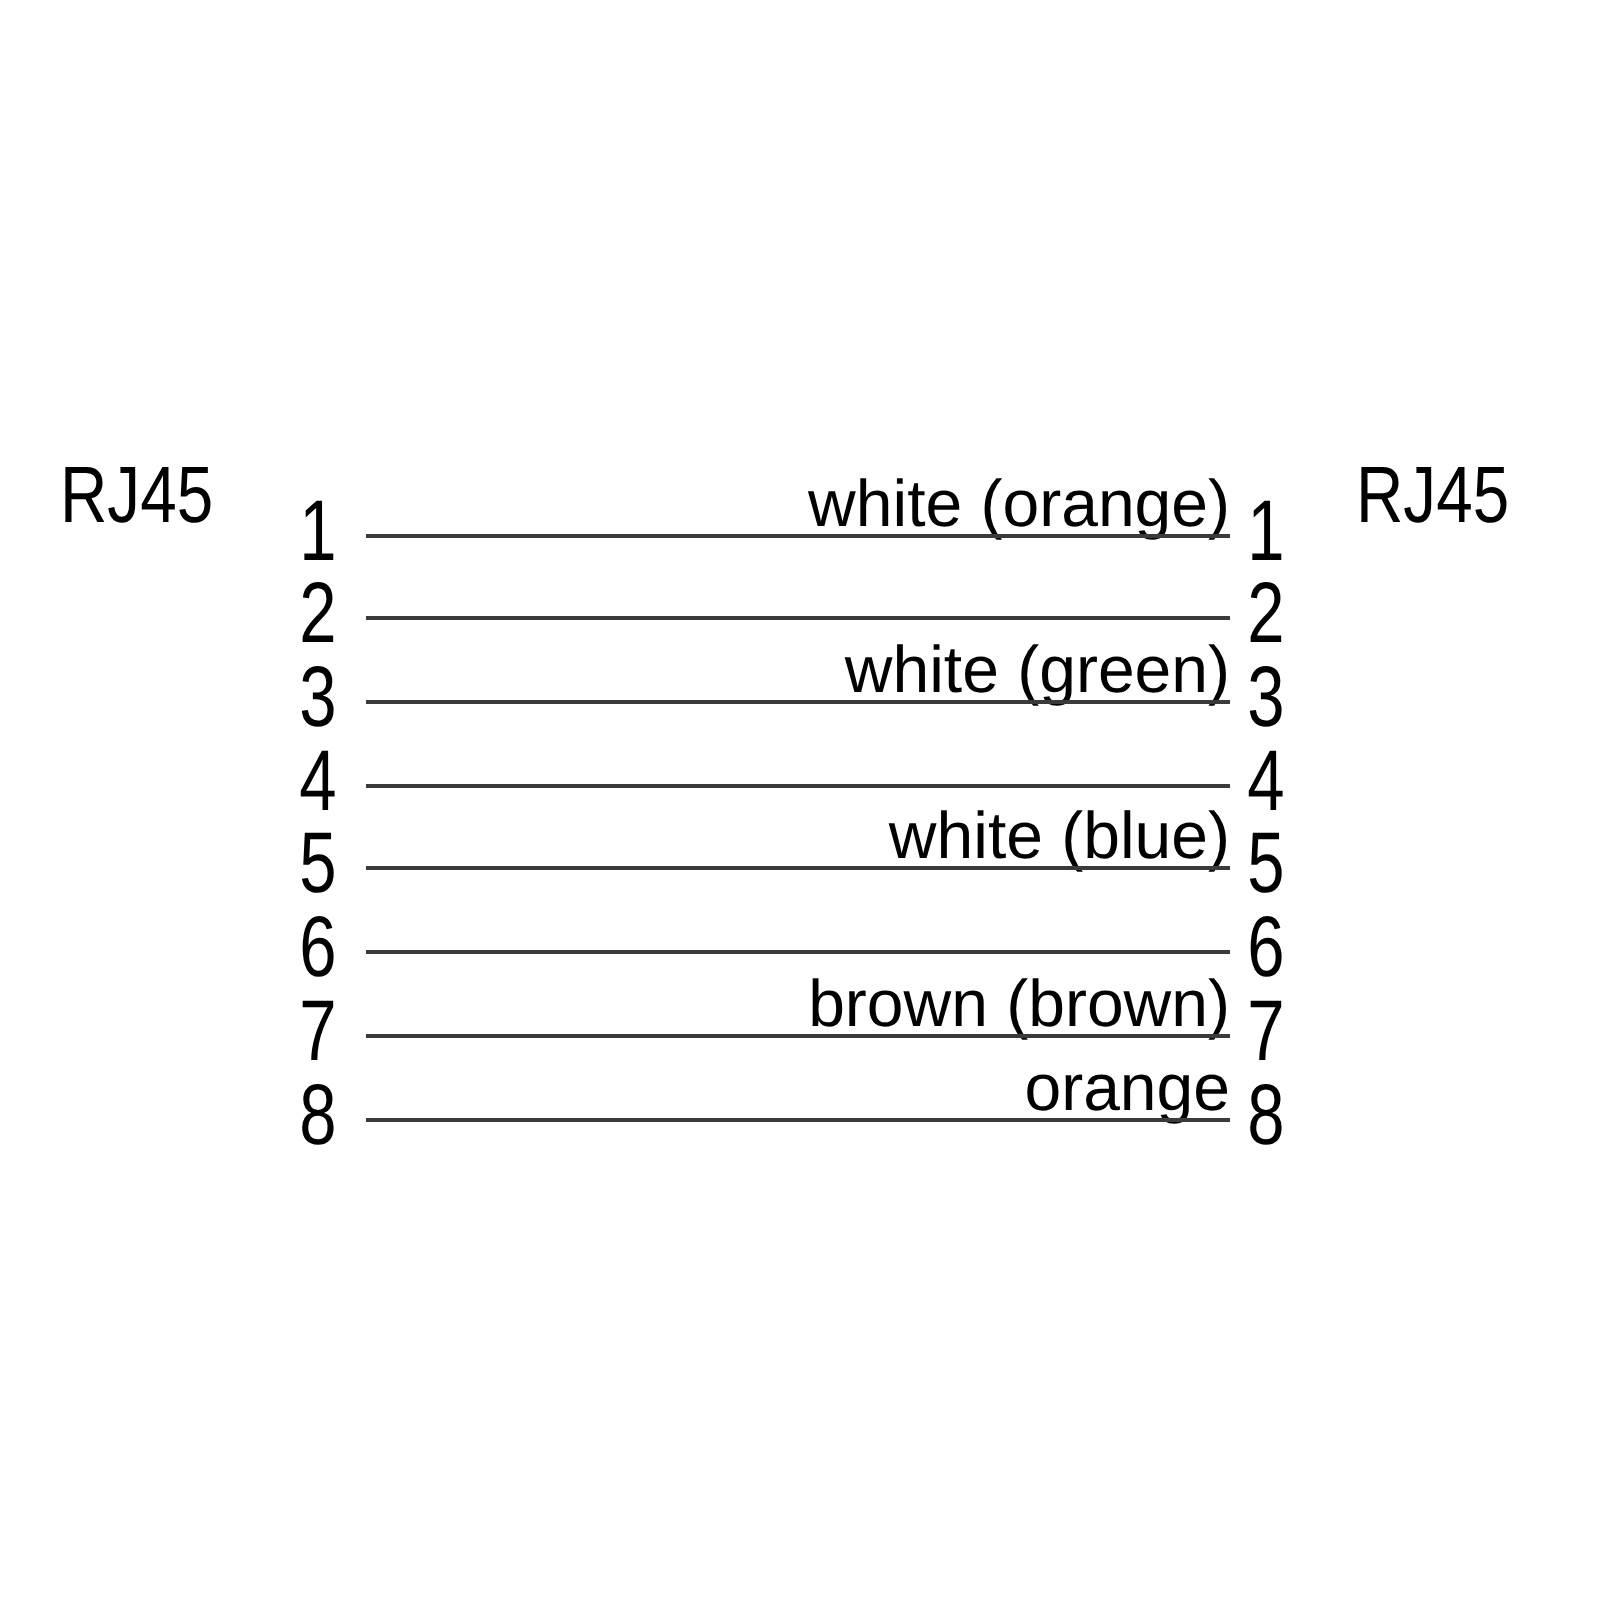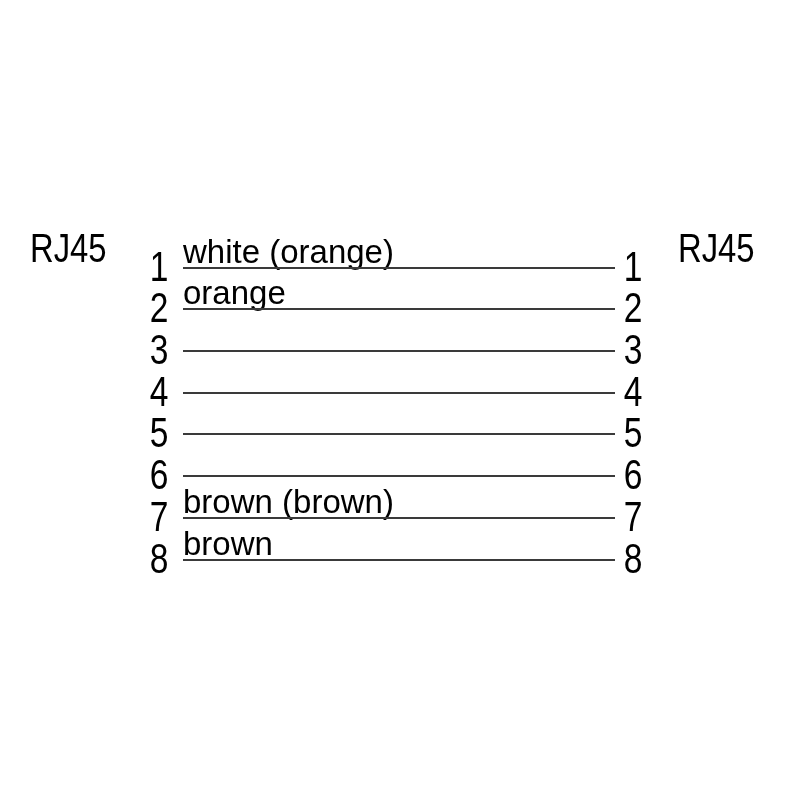--- a/index.html
+++ b/index.html
@@ -61,21 +61,21 @@
   }
   .pin-left  { left: 144px; }
   .pin-right { left: 618px; }
   .wire-color-label {
     position: absolute;
     left: 183px;
     width: 432px;
     bottom: 1px;
     font-size: 33px;
     line-height: 1;
-    text-align: left;
+    text-align: right;
     white-space: nowrap;
     color: #000000;
   }
 </style>
 </head>
 <body>
 
 <div class="canvas">
 
   <div class="connector-label connector-left">RJ45</div>
@@ -85,57 +85,58 @@
   <div class="wire-rows">
     <div class="wire-row">
       <span class="pin-number pin-left">1</span>
       <span class="wire-color-label">white (orange)</span>
       <div class="wire-line" style="background: rgb(58, 58, 58);"></div>
       <span class="pin-number pin-right">1</span>
     </div>
 
     <div class="wire-row">
       <span class="pin-number pin-left">2</span>
-      <span class="wire-color-label">orange</span>
       <div class="wire-line" style="background: rgb(58, 58, 58);"></div>
       <span class="pin-number pin-right">2</span>
     </div>
 
     <div class="wire-row">
       <span class="pin-number pin-left">3</span>
+      <span class="wire-color-label">white (green)</span>
       <div class="wire-line" style="background: rgb(58, 58, 58);"></div>
       <span class="pin-number pin-right">3</span>
     </div>
 
     <div class="wire-row">
       <span class="pin-number pin-left">4</span>
       <div class="wire-line" style="background: rgb(58, 58, 58);"></div>
       <span class="pin-number pin-right">4</span>
     </div>
 
     <div class="wire-row">
       <span class="pin-number pin-left">5</span>
+      <span class="wire-color-label">white (blue)</span>
       <div class="wire-line" style="background: rgb(58, 58, 58);"></div>
       <span class="pin-number pin-right">5</span>
     </div>
 
     <div class="wire-row">
       <span class="pin-number pin-left">6</span>
       <div class="wire-line" style="background: rgb(58, 58, 58);"></div>
       <span class="pin-number pin-right">6</span>
     </div>
 
     <div class="wire-row">
       <span class="pin-number pin-left">7</span>
       <span class="wire-color-label">brown (brown)</span>
       <div class="wire-line" style="background: rgb(58, 58, 58);"></div>
       <span class="pin-number pin-right">7</span>
     </div>
 
     <div class="wire-row">
       <span class="pin-number pin-left">8</span>
-      <span class="wire-color-label">brown</span>
+      <span class="wire-color-label">orange</span>
       <div class="wire-line" style="background: rgb(58, 58, 58);"></div>
       <span class="pin-number pin-right">8</span>
     </div>
   </div>
 
 </div>
 
 </body></html>

